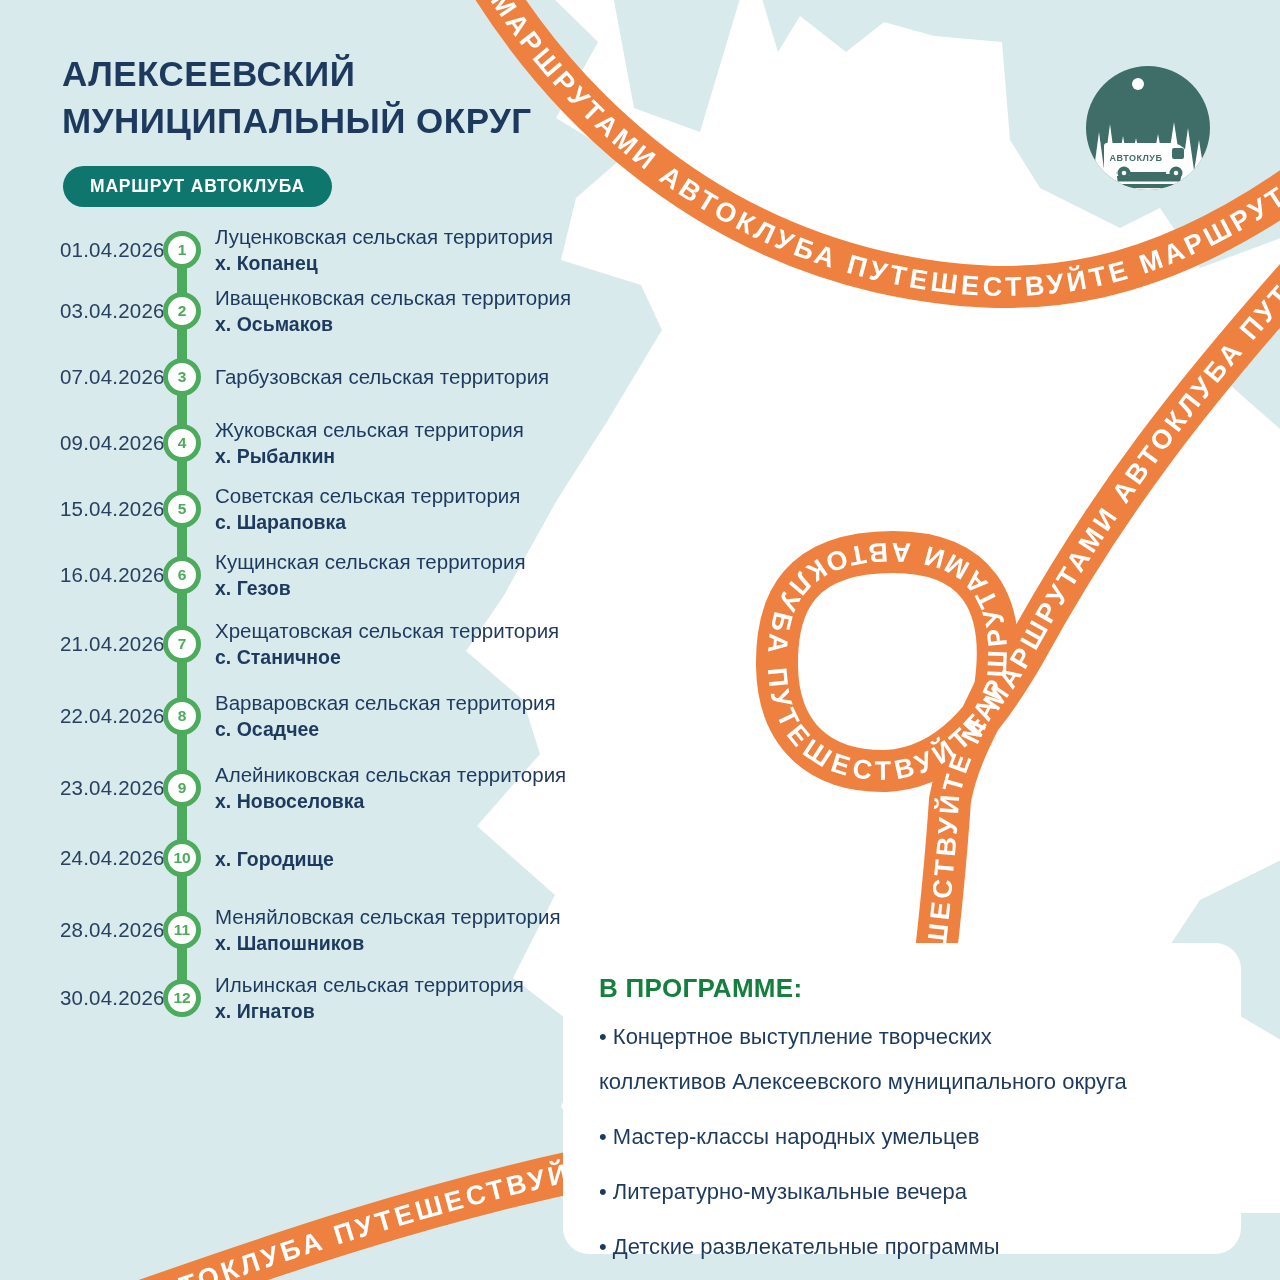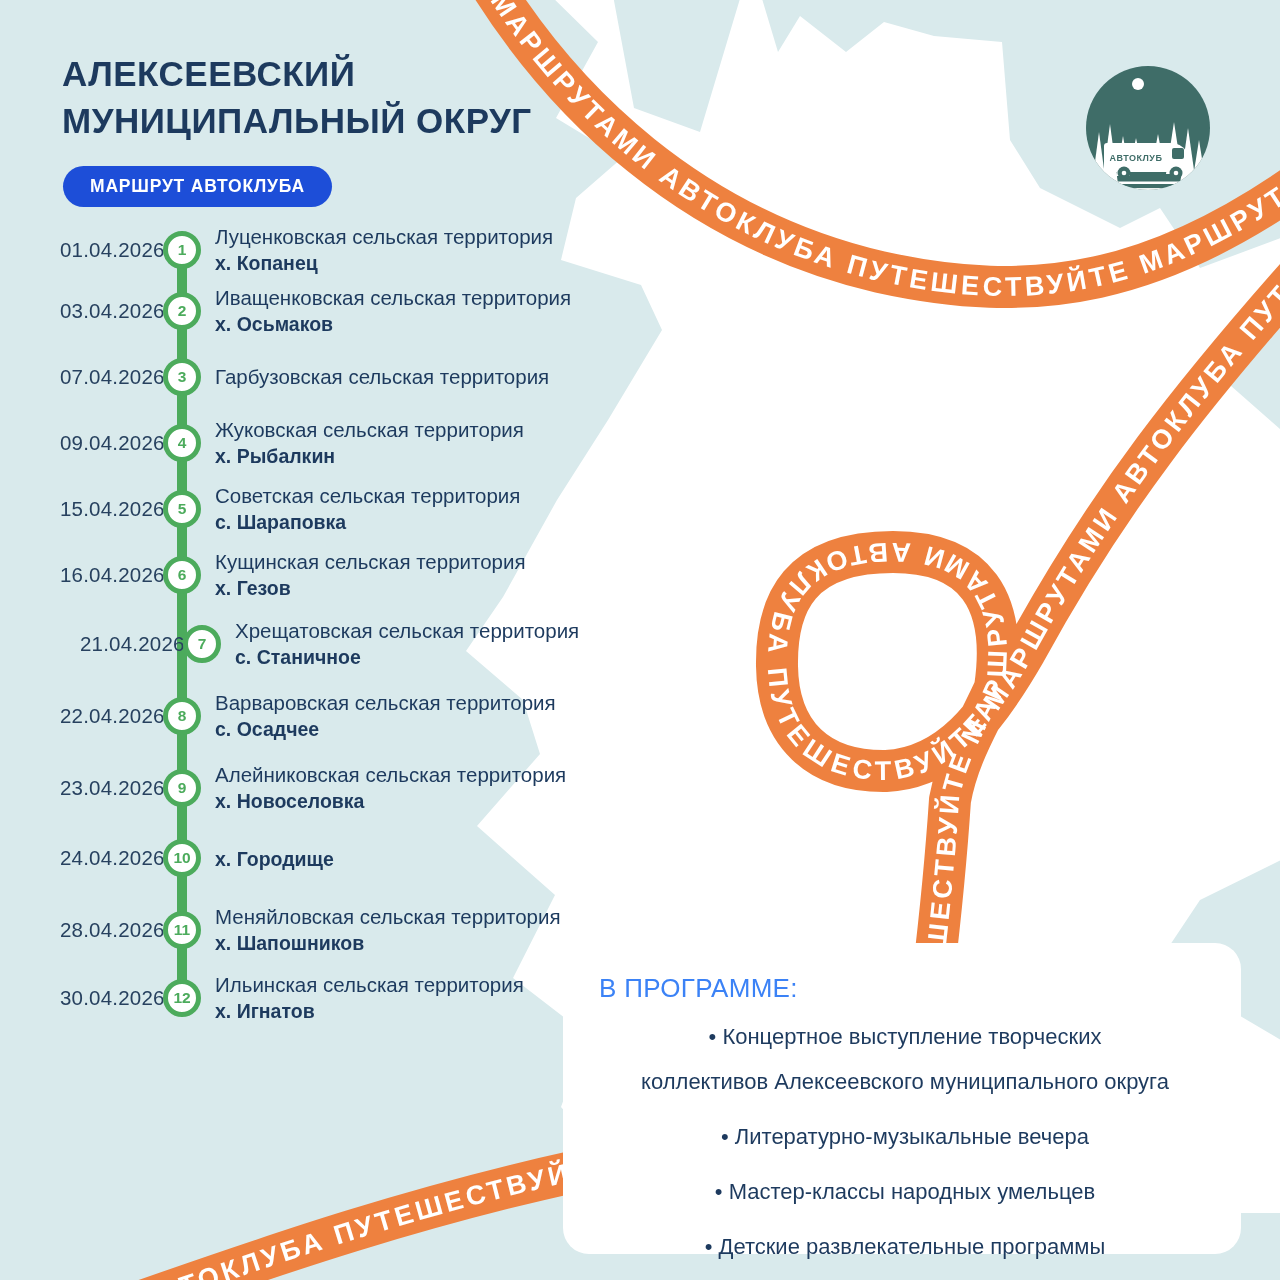--- a/index.html
+++ b/index.html
@@ -8,42 +8,42 @@
     background:#d9eaec;font-family:"Liberation Sans",sans-serif;
   }
   .bg-svg{position:absolute;left:0;top:0;z-index:1;}
   
   .title{
     position:absolute;left:62px;top:50px;z-index:5;
     color:#1d3a5e;font-size:35px;font-weight:700;line-height:47px;letter-spacing:.5px;
   }
   .badge{
     position:absolute;left:63px;top:166px;z-index:5;
-    background:#1d4ed8;color:#fff;font-weight:700;font-size:17.5px;letter-spacing:.8px;
+    background:#0f766e;color:#fff;font-weight:700;font-size:17.5px;letter-spacing:.8px;
     line-height:41px;height:41px;padding:0 27px;border-radius:21px;display:inline-block;
   }
   
   .tl-line{position:absolute;left:177px;top:250px;width:10px;height:748px;background:#4cab5c;border-radius:5px;z-index:4;}
   .stop-row{position:absolute;left:0;width:620px;height:74px;z-index:5;}
   .stop-date{position:absolute;left:60px;top:50%;transform:translateY(-50%);
     color:#27415f;font-size:20.5px;letter-spacing:.2px;}
   .stop-node{position:absolute;left:163px;top:50%;transform:translateY(-50%);
     width:38px;height:38px;border-radius:50%;background:#fff;border:5px solid #4cab5c;
     box-sizing:border-box;display:flex;align-items:center;justify-content:center;}
   .stop-num{color:#4cab5c;font-weight:700;font-size:15.5px;}
   .stop-texts{position:absolute;left:215px;top:50%;transform:translateY(-50%);width:390px;}
   .stop-terr{color:#1d3a5e;font-size:20.5px;line-height:24px;}
   .stop-place{color:#1d3a5e;font-size:19.5px;font-weight:700;line-height:24px;margin-top:2px;}
   
   .card{
     position:absolute;left:563px;top:943px;width:678px;height:311px;z-index:3;
     background:#fff;border-radius:26px;box-sizing:border-box;padding:30px 30px 0 36px;
   }
-  .card h2{margin:0;color:#3b82f6;font-size:26px;font-weight:400;letter-spacing:.3px;}
-  .card p{margin:10px 0 0 0;color:#1d3a5e;font-size:22px;line-height:45px;white-space:pre-line;text-align:center;}
+  .card h2{margin:0;color:#15803d;font-size:26px;font-weight:700;letter-spacing:.3px;}
+  .card p{margin:10px 0 0 0;color:#1d3a5e;font-size:22px;line-height:45px;white-space:pre-line;}
   
   .logo{position:absolute;left:1086px;top:66px;width:124px;height:124px;z-index:5;}
 </style>
 </head>
 <body>
 
 <div class="stage">
 
   <svg class="bg-svg" width="1280" height="1280" viewBox="0 0 1280 1280">
 
@@ -138,21 +138,21 @@
       <div class="stop-row" style="top: 538px;">
         <div class="stop-date">16.04.2026</div>
         <div class="stop-node">
           <span class="stop-num">6</span>
         </div>
         <div class="stop-texts">
           <div class="stop-terr">Кущинская сельская территория</div>
           <div class="stop-place">х. Гезов</div>
         </div>
       </div>
-      <div class="stop-row" style="top: 607px; margin-left: 20px;">
+      <div class="stop-row" style="top: 607px;">
         <div class="stop-date">21.04.2026</div>
         <div class="stop-node">
           <span class="stop-num">7</span>
         </div>
         <div class="stop-texts">
           <div class="stop-terr">Хрещатовская сельская территория</div>
           <div class="stop-place">с. Станичное</div>
         </div>
       </div>
       <div class="stop-row" style="top: 679px;">
@@ -204,22 +204,22 @@
           <div class="stop-place">х. Игнатов</div>
         </div>
       </div>
     </div>
 
   <div class="card">
     <h2>В ПРОГРАММЕ:</h2>
     <div id="program-items">
         <p>• Концертное выступление творческих
 коллективов Алексеевского муниципального округа</p>
+        <p>• Мастер-классы народных умельцев</p>
         <p>• Литературно-музыкальные вечера</p>
-        <p>• Мастер-классы народных умельцев</p>
         <p>• Детские развлекательные программы</p>
       </div>
   </div>
 
   <svg class="logo" viewBox="0 0 124 124">
     <defs>
         <clipPath id="logoClip">
           <circle cx="62" cy="62" r="62"></circle>
         </clipPath>
       </defs>

